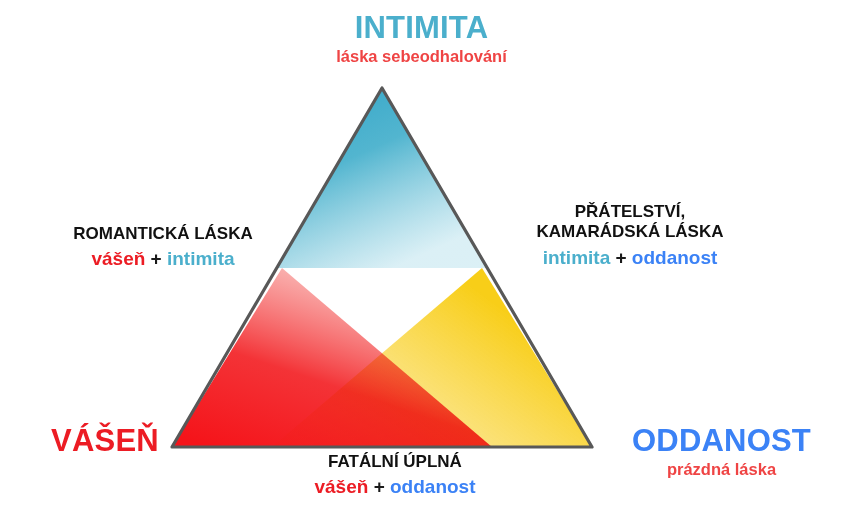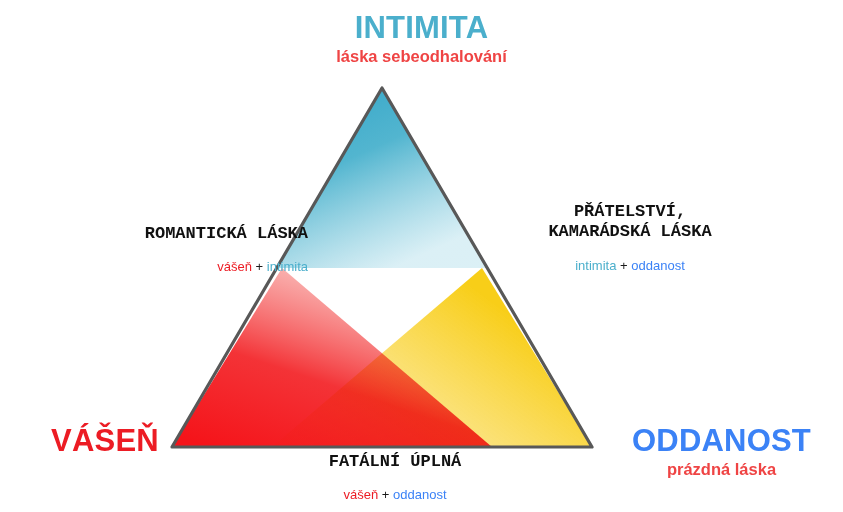--- a/index.html
+++ b/index.html
@@ -47,26 +47,25 @@
     font-weight: bold;
     font-size: 16.5px;
     color: #ef4444;
     margin-top: 2px;
   }
   .combo-title {
     font-weight: bold;
     font-size: 17px;
     color: #111111;
     line-height: 1.2;
-    font-family: Liberation Mono, monospace;
   }
   .combo-formula {
-    font-weight: normal;
-    font-size: 13px;
-    margin-top: 16px;
+    font-weight: bold;
+    font-size: 19px;
+    margin-top: 4px;
   }
 
   .c-intimita { color: #4BAFCC; }
   .c-vasen    { color: #EC1C24; }
   .c-oddanost { color: #3b82f6; }
   .c-plus     { color: #1A1A1A; }
 
   
   #label-intimita {
     left: 0; top: 10px;
@@ -78,21 +77,20 @@
   }
   #label-oddanost {
     left: 600px; top: 423px;
     width: 243px;
   }
 
   
   #label-romanticka {
     left: 18px; top: 224px;
     width: 290px;
-    text-align: right;
   }
   #label-pratelstvi {
     left: 480px; top: 202px;
     width: 300px;
   }
   #label-fatalni {
     left: 245px; top: 452px;
     width: 300px;
   }
 

